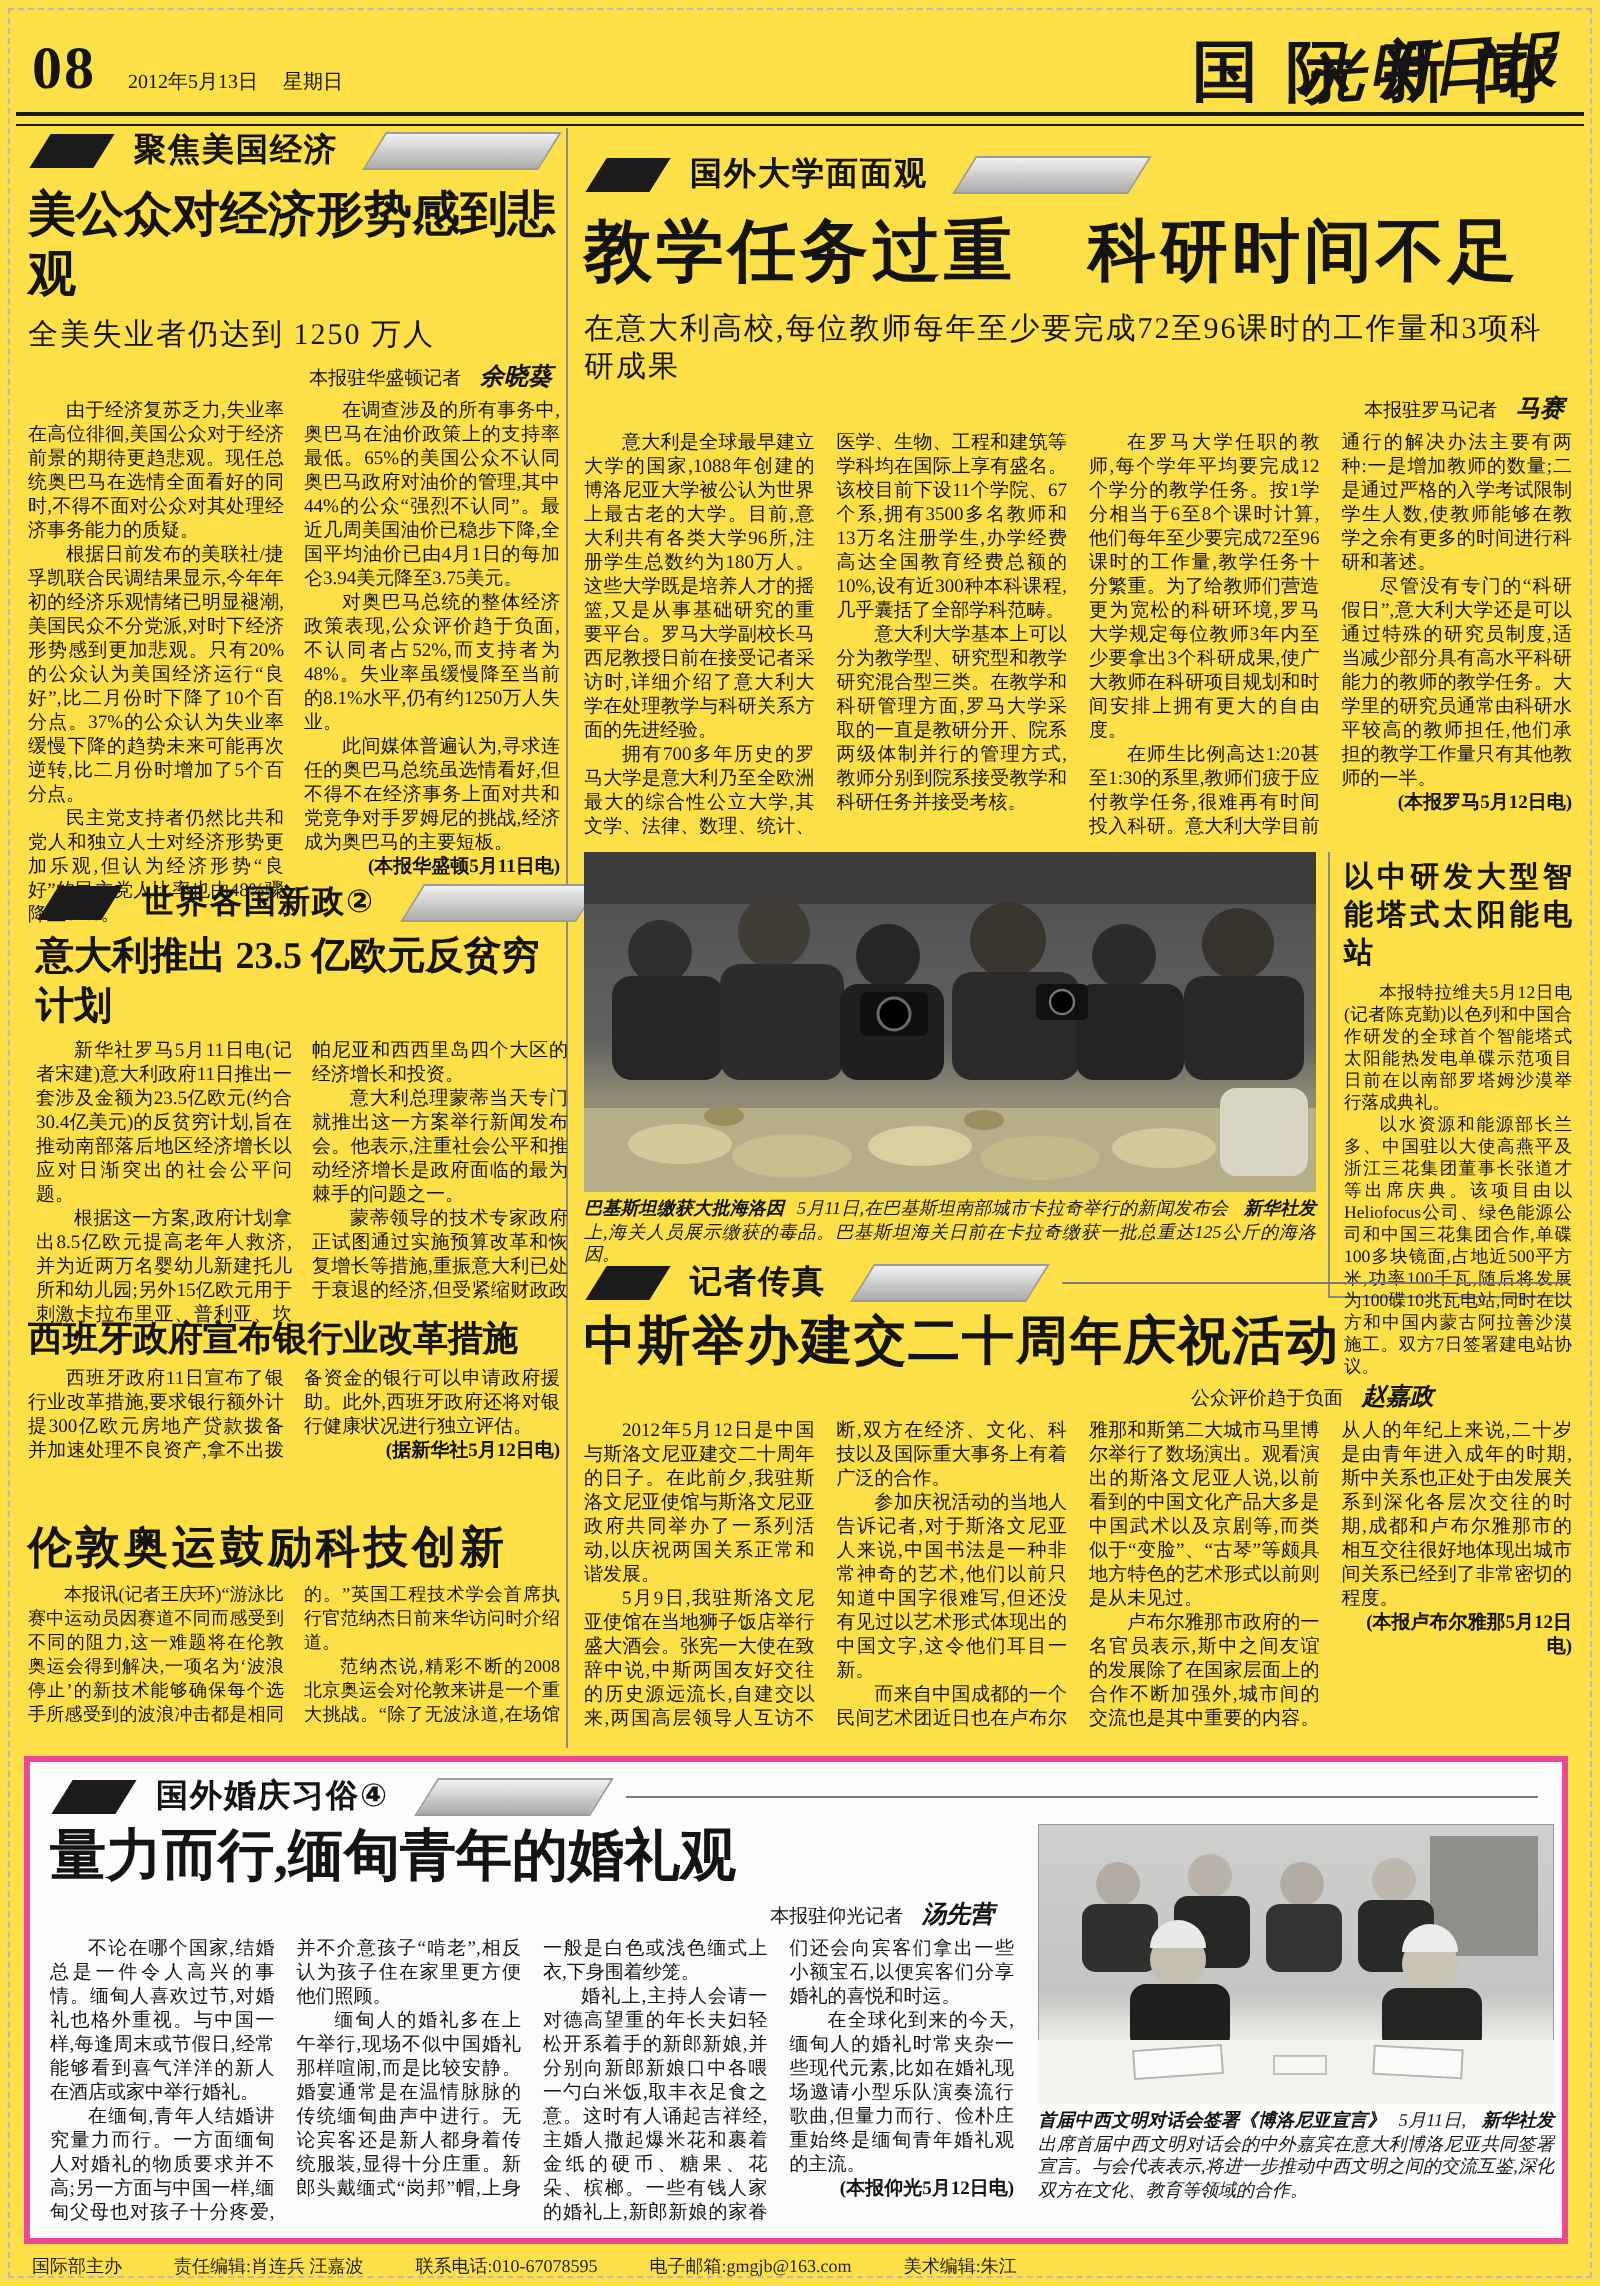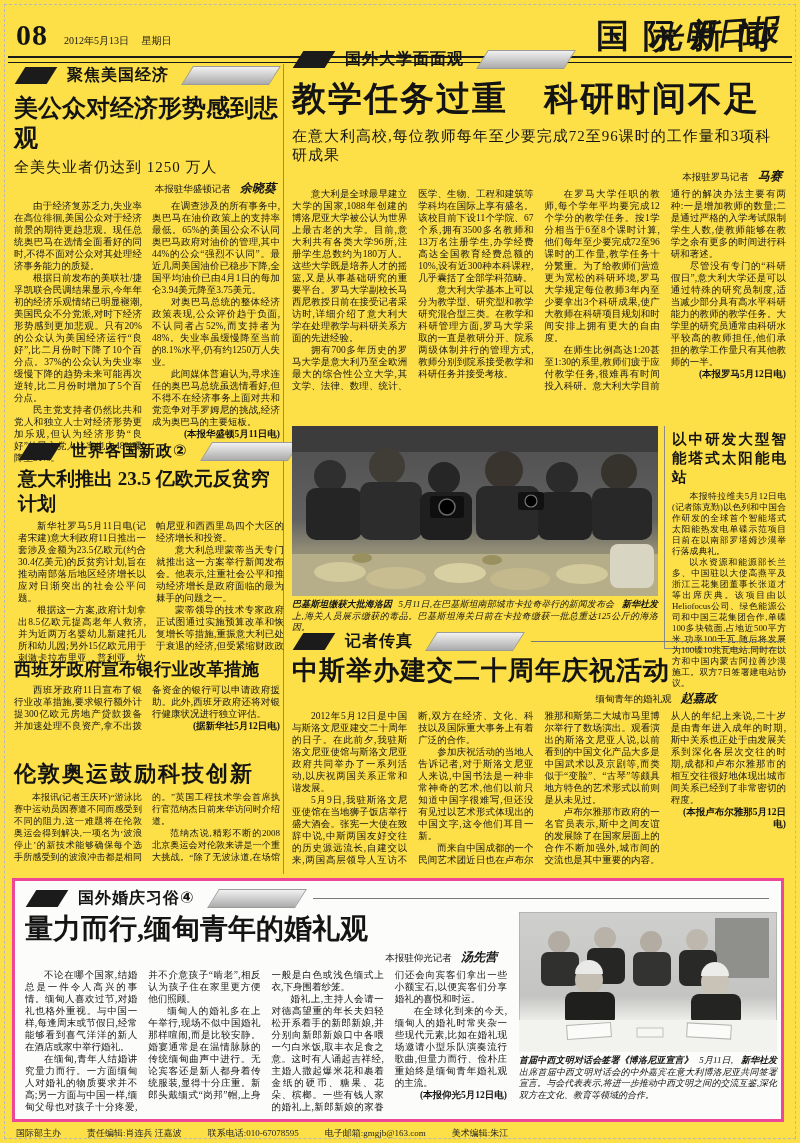--- a/index.html
+++ b/index.html
@@ -49,21 +49,21 @@
   
   #sec-focus{left:14px;top:64px;width:266px;height:374px;}
   #sec-focus .headline{font-size:24px;line-height:30px;margin-top:7px;}
   #sec-focus .subhead{font-size:15px;margin-top:5px;}
   #sec-focus .body{height:266px;margin-top:2px;}
 
   #vrule-1{left:283px;top:64px;height:810px;}
   #vrule-2{left:664px;top:426px;height:222px;}
   #hr-solar{left:664px;top:648px;width:122px;}
 
-  #sec-univ{left:292px;top:48px;width:494px;height:358px;}
+  #sec-univ{left:292px;top:76px;width:494px;height:358px;}
   #sec-univ .headline{font-size:34px;line-height:44px;margin-top:7px;letter-spacing:2px;}
   #sec-univ .subhead{font-size:15px;margin-top:6px;}
   #sec-univ .body{height:238px;margin-top:2px;}
 
   #sec-worldpolicy{left:18px;top:440px;width:266px;height:212px;}
   #sec-worldpolicy .headline{font-size:19px;line-height:25px;margin-top:4px;}
   #sec-worldpolicy .body{height:154px;margin-top:4px;}
 
   #sec-photo-main{left:292px;top:426px;width:366px;}
   #sec-photo-main svg{display:block;}
@@ -233,21 +233,21 @@
 
   <section class="abs" id="sec-reporter">
     <div class="kicker">
       <span class="kick-tri"></span>
       <span class="kick-label">记者传真</span>
       <span class="kick-swoosh"></span>
       <span class="kick-line"></span>
     </div>
     <div class="headline">中斯举办建交二十周年庆祝活动</div>
     <div class="byline">
-      <span>缅甸青年的婚礼观</span>
+      <span>公众评价趋于负面</span>
       <span class="reporter-name">赵嘉政</span>
     </div>
     <div class="body cols4">
       <p>2012年5月12日是中国与斯洛文尼亚建交二十周年的日子。在此前夕,我驻斯洛文尼亚使馆与斯洛文尼亚政府共同举办了一系列活动,以庆祝两国关系正常和谐发展。</p>
       <p>5月9日,我驻斯洛文尼亚使馆在当地狮子饭店举行盛大酒会。张宪一大使在致辞中说,中斯两国友好交往的历史源远流长,自建交以来,两国高层领导人互访不断,双方在经济、文化、科技以及国际重大事务上有着广泛的合作。</p>
       <p>参加庆祝活动的当地人告诉记者,对于斯洛文尼亚人来说,中国书法是一种非常神奇的艺术,他们以前只知道中国字很难写,但还没有见过以艺术形式体现出的中国文字,这令他们耳目一新。</p>
       <p>而来自中国成都的一个民间艺术团近日也在卢布尔雅那和斯第二大城市马里博尔举行了数场演出。观看演出的斯洛文尼亚人说,以前看到的中国文化产品大多是中国武术以及京剧等,而类似于“变脸”、“古琴”等颇具地方特色的艺术形式以前则是从未见过。</p>
       <p>卢布尔雅那市政府的一名官员表示,斯中之间友谊的发展除了在国家层面上的合作不断加强外,城市间的交流也是其中重要的内容。从人的年纪上来说,二十岁是由青年进入成年的时期,斯中关系也正处于由发展关系到深化各层次交往的时期,成都和卢布尔雅那市的相互交往很好地体现出城市间关系已经到了非常密切的程度。</p>
       <p class="dateline">(本报卢布尔雅那5月12日电)</p>
     </div>

